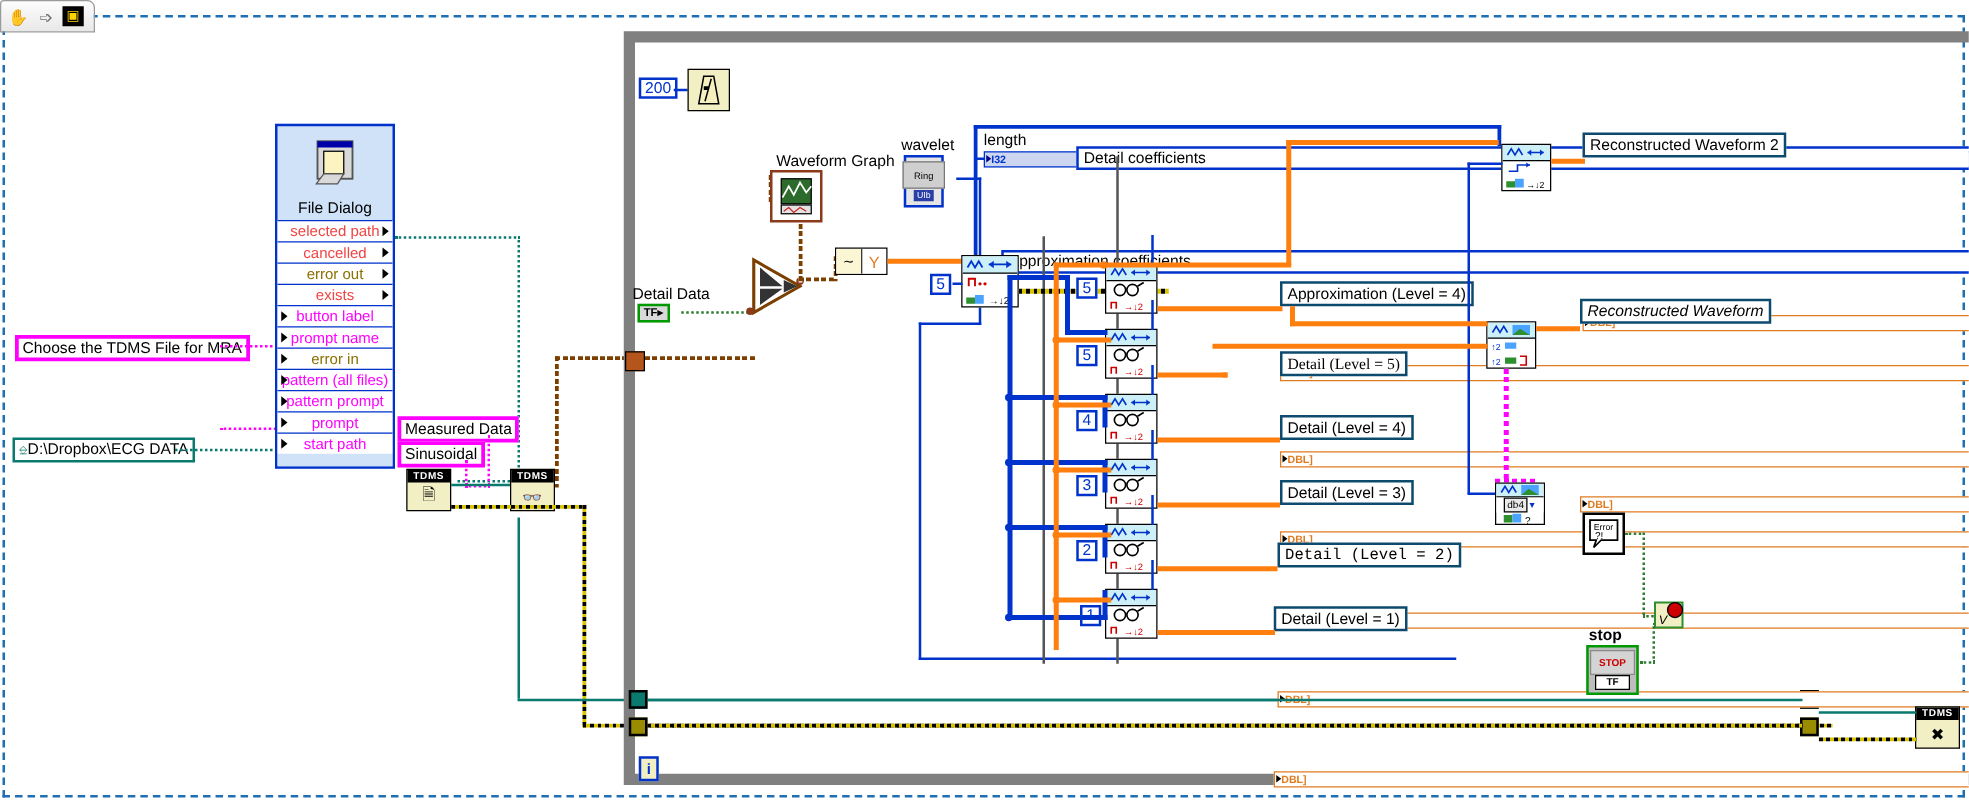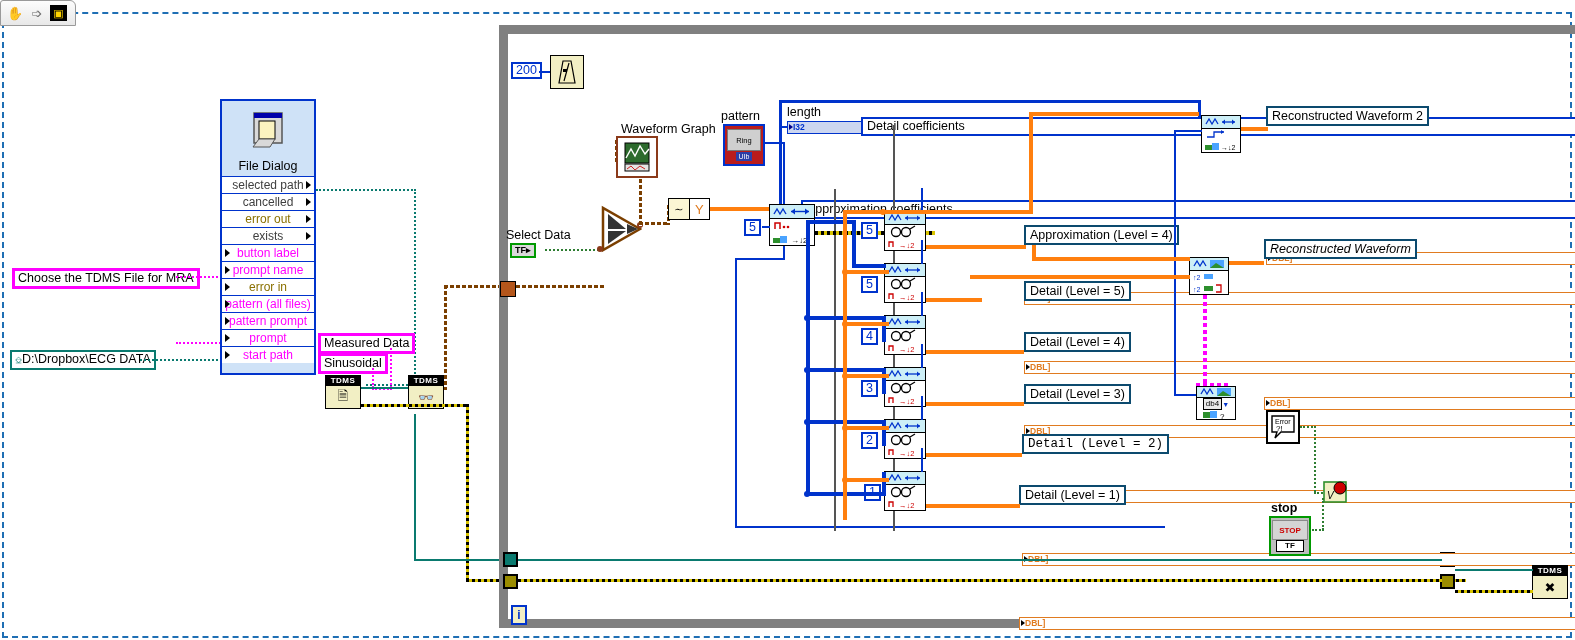--- a/index.html
+++ b/index.html
@@ -71,21 +71,21 @@
     font-size:9px;font-weight:bold;line-height:11px;padding:0 3px;white-space:nowrap;}
 
   .stopbtn{border:2px solid #009900;background:#bdbdbd;width:42px;height:40px;
     box-sizing:border-box;display:flex;flex-direction:column;align-items:center;
     justify-content:space-between;padding:2px;}
   .stopbtn .cap{background:#d4d4d4;border:1px solid #8a8a8a;width:34px;height:18px;
     display:flex;align-items:center;justify-content:center;color:#cc0000;font-size:8px;font-weight:bold;}
   .stopbtn .tf{background:#fff;border:1px solid #000;font-size:8px;font-weight:bold;
     width:26px;text-align:center;line-height:10px;}
 
-  .ringctl{border:2px solid #0033cc;background:#b91c1c;width:42px;height:42px;
+  .ringctl{border:2px solid #0033cc;background:#e5e5e5;width:32px;height:42px;
     box-sizing:border-box;display:flex;flex-direction:column;align-items:center;justify-content:center;}
   .ringctl .inner{background:#cfcfcf;border:1px solid #777;width:32px;height:20px;
     display:flex;align-items:center;justify-content:center;font-size:7.5px;}
   .ringctl .uib{background:#2b3ea8;color:#fff;font-size:7px;padding:0 3px;line-height:9px;margin-top:1px;}
 
   .graphicon{border:2px solid #8b3a1a;background:#fff;width:42px;height:42px;box-sizing:border-box;
     display:flex;align-items:center;justify-content:center;}
 
   .timericon{border:1px solid #000;background:#f2efc4;width:34px;height:34px;box-sizing:border-box;
     display:flex;align-items:center;justify-content:center;font-size:16px;}
@@ -102,21 +102,21 @@
     display:flex;align-items:center;justify-content:center;font-weight:bold;font-size:12px;box-sizing:border-box;}
 
   .magbox{border:3px solid #ff00ff;background:#fff;padding:0 3px;font-size:12.5px;line-height:15px;white-space:nowrap;}
   .tealbox{border:2px solid #0a7a6f;background:#fff;padding:0 3px;font-size:12.5px;line-height:15px;white-space:nowrap;}
 
   .fdlg{border:2px solid #0033cc;background:#cfe2f7;width:96px;box-sizing:border-box;}
   .fdlg .ico{height:58px;display:flex;align-items:center;justify-content:center;}
   .fdlg .ttl{text-align:center;font-size:12.5px;color:#000;line-height:15px;padding-bottom:2px;}
   .fdlg .row{border-top:1px solid #0033cc;font-size:12px;line-height:16px;text-align:center;position:relative;
     background:#ffffff;}
-  .fdlg .row.out{color:#404040;}
+  .fdlg .row.out{color:#ef4444;}
   .fdlg .row.err{color:#8a7000;}
   .fdlg .row.in{color:#ff00ff;}
   .fdlg .row .ar{position:absolute;top:4px;width:0;height:0;
     border-top:4px solid transparent;border-bottom:4px solid transparent;}
   .fdlg .row .ar.r{right:3px;border-left:5px solid #000;}
   .fdlg .row .ar.l{left:3px;border-left:5px solid #000;}
   .fdlg .pad{height:10px;background:#cfe2f7;}
 </style>
 </head>
 <body>
@@ -207,21 +207,21 @@
 <div class="abs numconst" style="left:511px;top:62px;">200</div>
 <div class="w wb abs" style="left:539px;top:71px;width:12px;height:2px;"></div>
 <div class="abs timericon" style="left:550px;top:55px;">
   <svg width="24" height="26" viewBox="0 0 24 26">
     <path d="M8 2 L16 2 L20 24 L4 24 Z" fill="#f6f0c0" stroke="#000" stroke-width="1.2"></path>
     <line x1="14" y1="4" x2="9" y2="22" stroke="#000" stroke-width="1.2"></line>
     <rect x="8" y="10" width="4" height="3" fill="#000"></rect>
   </svg>
 </div>
 
-<div class="abs freelabel" style="left:506px;top:228px;">Select Data</div>
+<div class="abs freelabel" style="left:506px;top:228px;">Detail Data</div>
 <div class="abs boolterm" style="left:510px;top:243px;">
   <span>TF</span><span style="color:#000;">▸</span>
 </div>
 <div class="dashh w" style="left:545px;top:249px;width:58px;border-top-color:#2e7d32;"></div>
 
 <div class="abs" style="left:600px;top:205px;">
   <svg width="42" height="48" viewBox="0 0 42 48">
     <polygon points="3,3 3,45 40,24" fill="#ffffff" stroke="#7b3f00" stroke-width="2.5"></polygon>
     <polygon points="8,9 8,24 26,24" fill="#333"></polygon>
     <polygon points="8,39 8,26 26,26" fill="#333"></polygon>
@@ -247,21 +247,21 @@
   </svg>
 </div>
 
 <div class="abs vi" style="left:668px;top:198px;width:42px;height:22px;flex-direction:row;">
   <div style="flex:1;background:#fbf6d4;display:flex;align-items:center;justify-content:center;border-right:1px solid #000;font-size:11px;">∼</div>
   <div style="flex:1;background:#fff;display:flex;align-items:center;justify-content:center;color:#e07b20;font-size:13px;">Y</div>
 </div>
 
 <div class="w wo abs" style="left:710px;top:207px;width:105px;height:4px;"></div>
 
-<div class="abs freelabel" style="left:721px;top:109px;">pattern</div>
+<div class="abs freelabel" style="left:721px;top:109px;">wavelet</div>
 <div class="abs ringctl" style="left:723px;top:124px;">
   <div class="inner">Ring</div>
   <div class="uib">UIb</div>
 </div>
 <div class="w wb abs" style="left:765px;top:142px;width:20px;height:2px;"></div>
 <div class="w wb abs" style="left:783px;top:142px;width:2px;height:118px;"></div>
 <div class="w wb abs" style="left:735px;top:258px;width:50px;height:2px;"></div>
 <div class="w wb abs" style="left:735px;top:258px;width:2px;height:270px;"></div>
 <div class="w wb abs" style="left:735px;top:526px;width:430px;height:2px;"></div>
 
@@ -498,21 +498,21 @@
 <div class="dot" style="left:842px;top:321px;background:#ff7f0e;"></div>
 <div class="dot" style="left:842px;top:373px;background:#ff7f0e;"></div>
 <div class="dot" style="left:842px;top:425px;background:#ff7f0e;"></div>
 <div class="dot" style="left:842px;top:477px;background:#ff7f0e;"></div>
 <div class="dot" style="left:880px;top:209px;background:#ff7f0e;"></div>
 
 <div class="abs label" style="left:1024px;top:225px;">Approximation (Level = 4)</div>
 <div class="abs dbl-term" style="left:1024px;top:241px;"><span>DBL]</span></div>
 <div class="w wo abs" style="left:926px;top:245px;width:100px;height:4px;"></div>
 
-<div class="abs label" style="left:1024px;top:281px;">Detail (Level = 5)</div>
+<div class="abs label" style="left:1024px;top:281px;font-family:Liberation Serif, serif;">Detail (Level = 5)</div>
 <div class="abs dbl-term" style="left:1024px;top:297px;"><span>DBL]</span></div>
 <div class="w wo abs" style="left:926px;top:298px;width:56px;height:4px;"></div>
 <div class="w wo abs" style="left:978px;top:298px;width:4px;height:4px;"></div>
 
 <div class="abs label" style="left:1024px;top:332px;">Detail (Level = 4)</div>
 <div class="abs dbl-term" style="left:1024px;top:348px;"><span>DBL]</span></div>
 <div class="w wo abs" style="left:926px;top:350px;width:98px;height:4px;"></div>
 
 <div class="abs label" style="left:1024px;top:384px;">Detail (Level = 3)</div>
 <div class="abs dbl-term" style="left:1024px;top:400px;"><span>DBL]</span></div>

